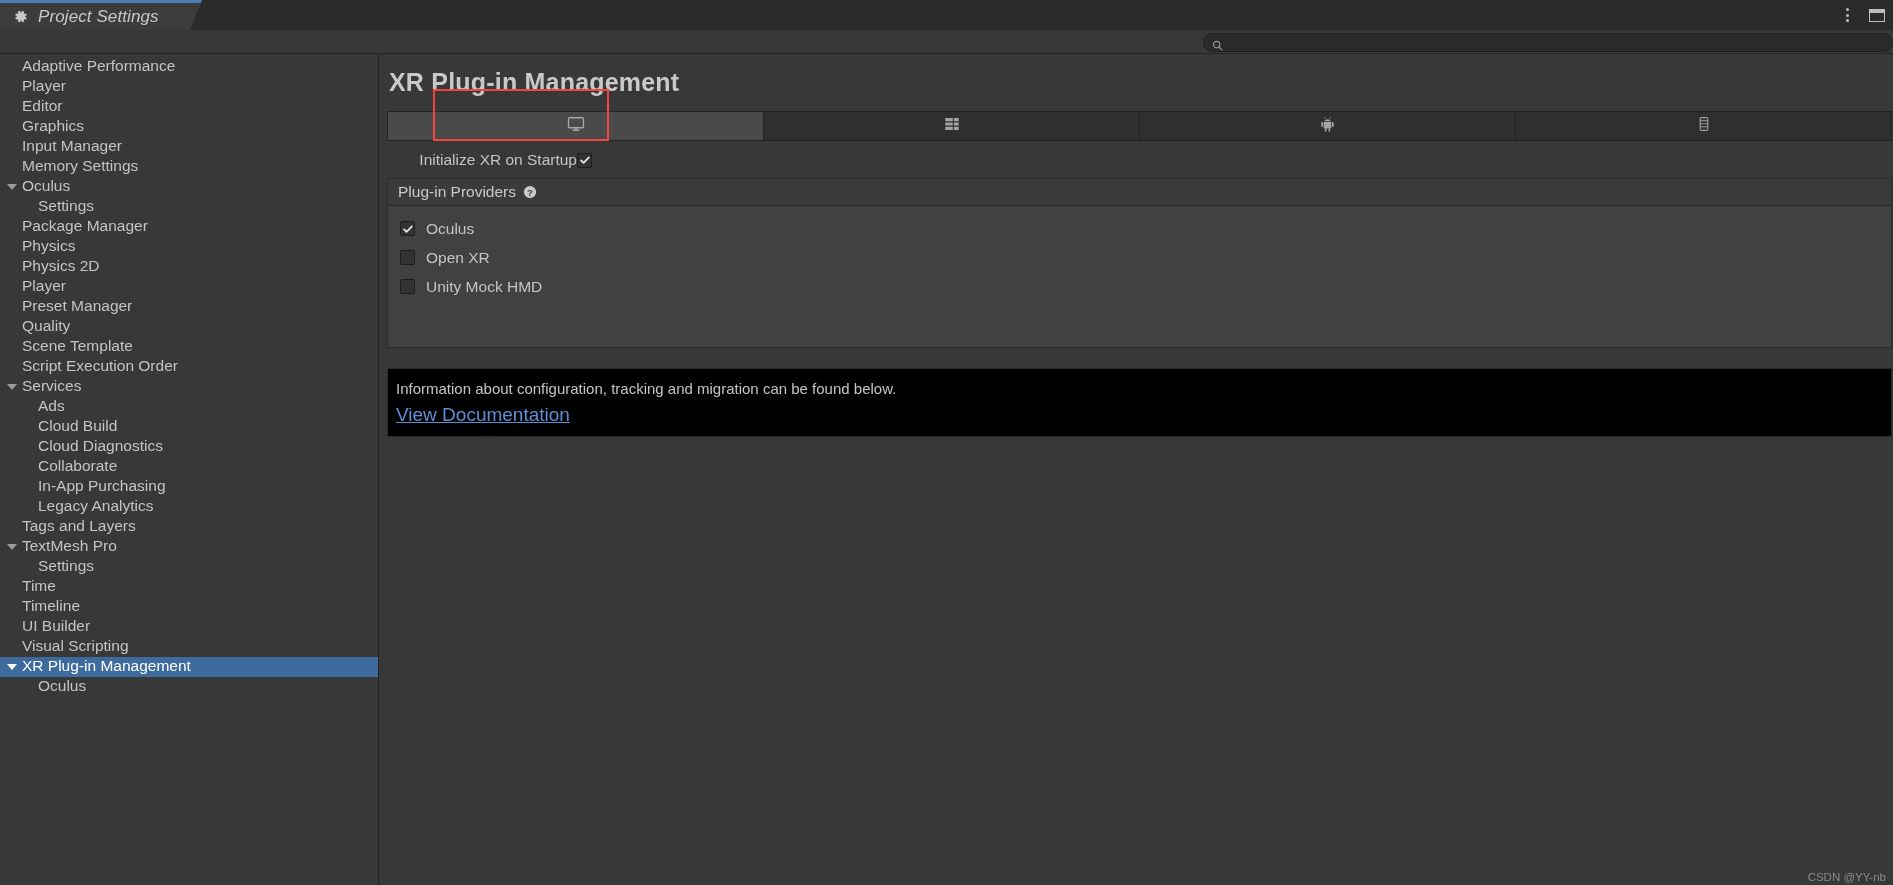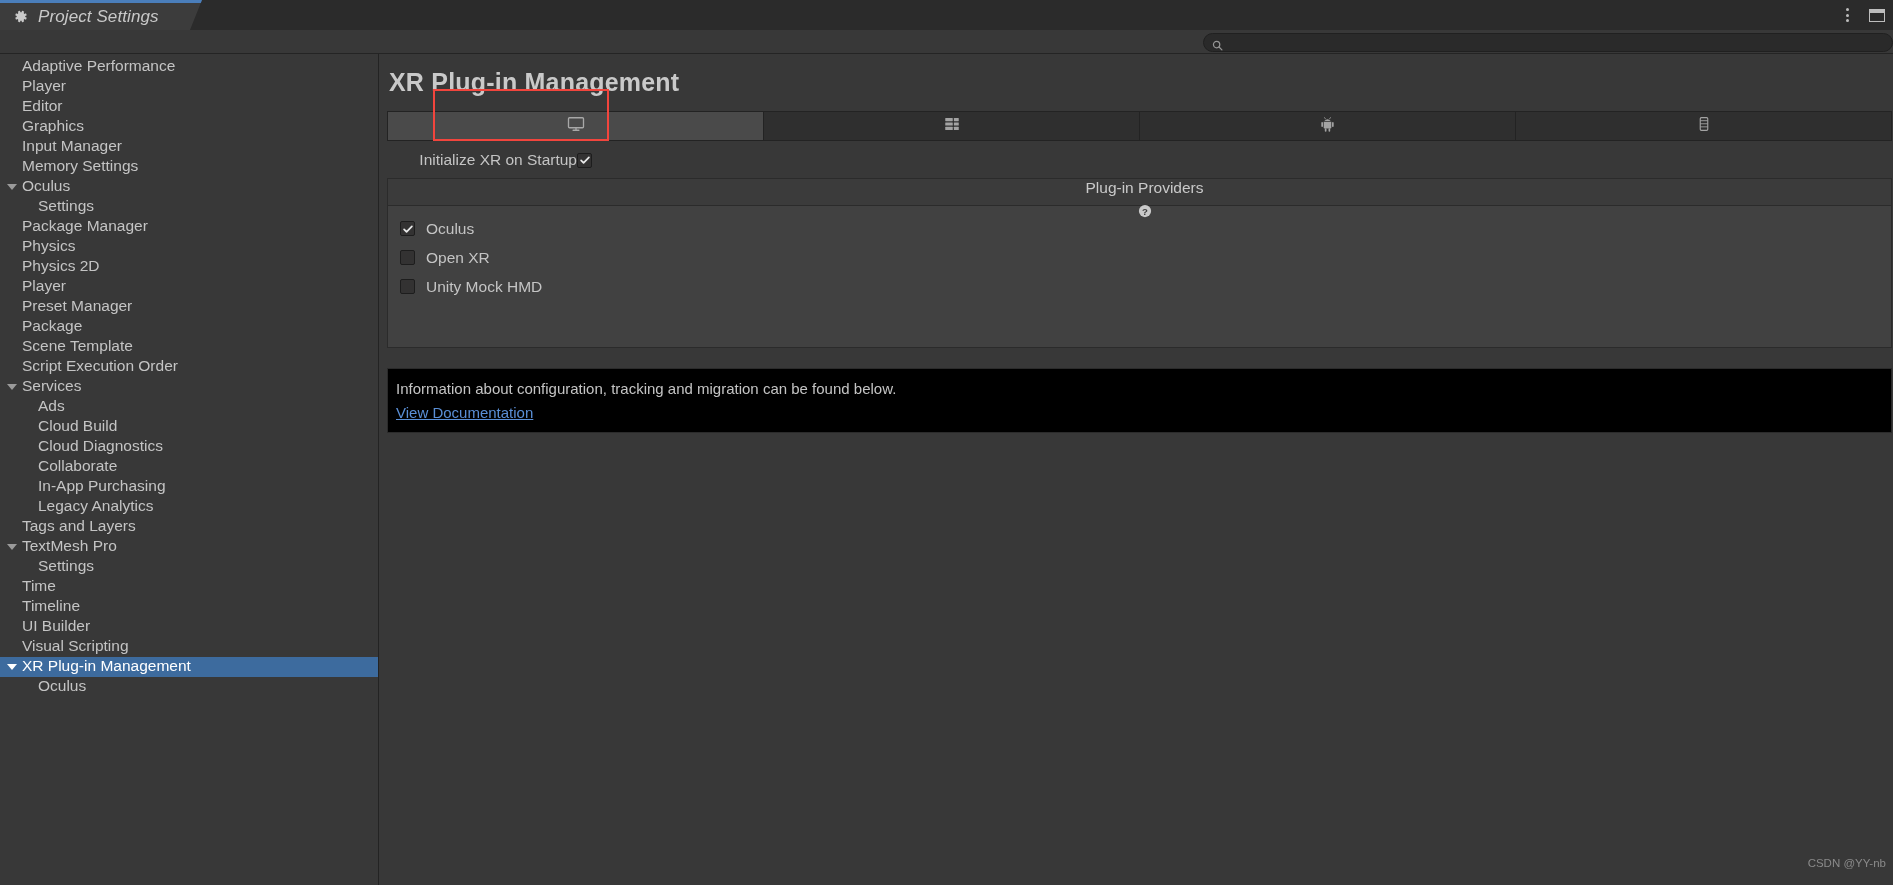--- a/index.html
+++ b/index.html
@@ -124,43 +124,43 @@
   }
   .cb svg{ display:block; }
 
   
   .prov-box{
     margin:4px 0 0 5px; width:1505px;
     border:1px solid #2b2b2b; background:#414141;
   }
   .prov-head{
     height:27px; background:#3b3b3b; border-bottom:1px solid #2b2b2b;
-    display:flex; align-items:center; gap:7px; padding-left:10px;flex-direction:column;
+    display:flex; align-items:center; gap:7px; padding-left:10px;
   }
   .prov-head-label{ color:#c9c9c9; font-size:15.5px; }
   .helpico{ width:14px; height:14px; display:block; }
   .prov-list{ padding:8px 0 10px 12px; }
   .prov-row{ display:flex; align-items:center; gap:11px; height:29px; }
   .prov-label{ color:#c4c4c4; font-size:15.5px; }
   .prov-foot{ height:36px; background:#414141; }
 
   
   .info-box{
     margin:20px 0 0 5px; width:1505px; min-height:52px;
     border:1px solid #2b2b2b; background:#000000;
     padding:9px 0 10px 8px;
   }
   .info-text{ color:#c4c4c4; font-size:15px; line-height:21px; }
   .doclink{
-    color:#5a8fd6; font-size:15px; text-decoration:underline;
+    color:#5a8fd6; font-size:19px; text-decoration:underline;
     cursor:pointer; display:inline-block; margin-top:5px;
   }
 
   .watermark{
-    position:absolute; right:7px; bottom:16px;
+    position:absolute; right:7px; bottom:2px;
     color:#8a8a8a; font-size:11.5px;
   }
 </style>
 </head>
 <body>
 
 <div class="app">
 
   <div class="tabstrip">
     <div class="win-tab">
@@ -247,21 +247,21 @@
         <div class="side-item lvl1">
           <span class="tw"></span>
           <span class="lbl">Player</span>
         </div>
         <div class="side-item lvl1">
           <span class="tw"></span>
           <span class="lbl">Preset Manager</span>
         </div>
         <div class="side-item lvl1">
           <span class="tw"></span>
-          <span class="lbl">Package</span>
+          <span class="lbl">Quality</span>
         </div>
         <div class="side-item lvl1">
           <span class="tw"></span>
           <span class="lbl">Scene Template</span>
         </div>
         <div class="side-item lvl1">
           <span class="tw"></span>
           <span class="lbl">Script Execution Order</span>
         </div>
         <div class="side-item lvl1">

